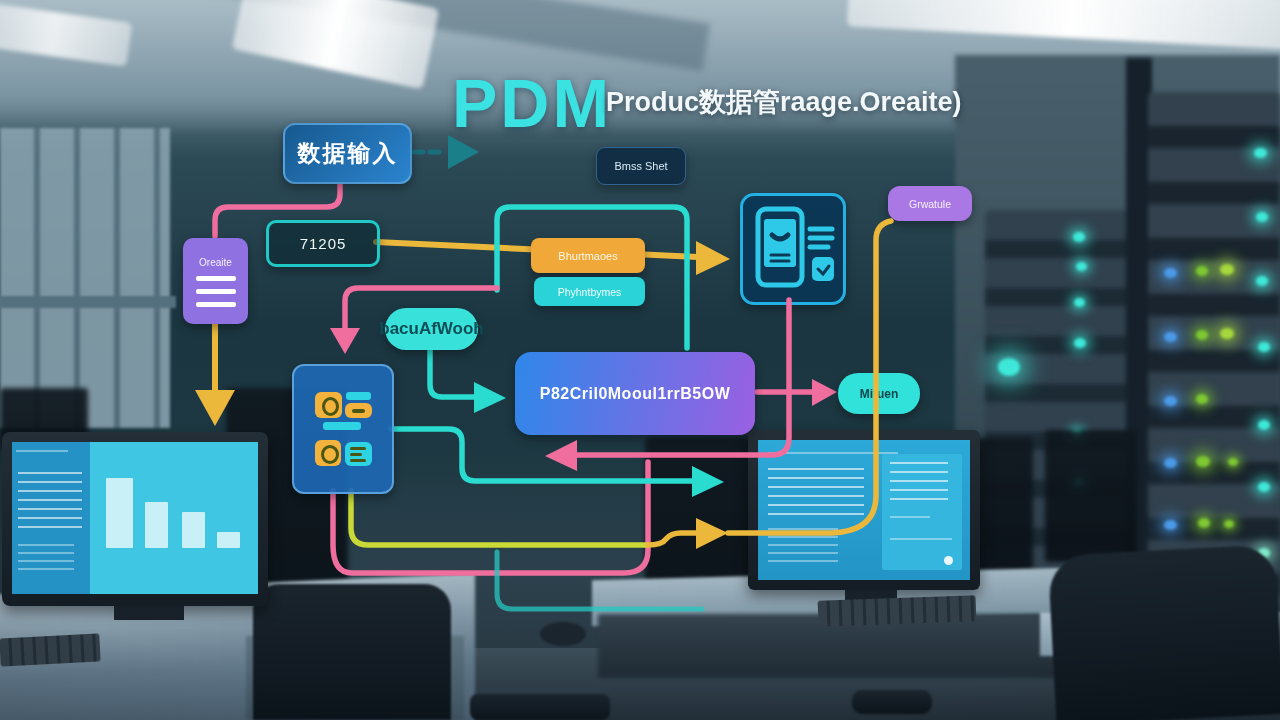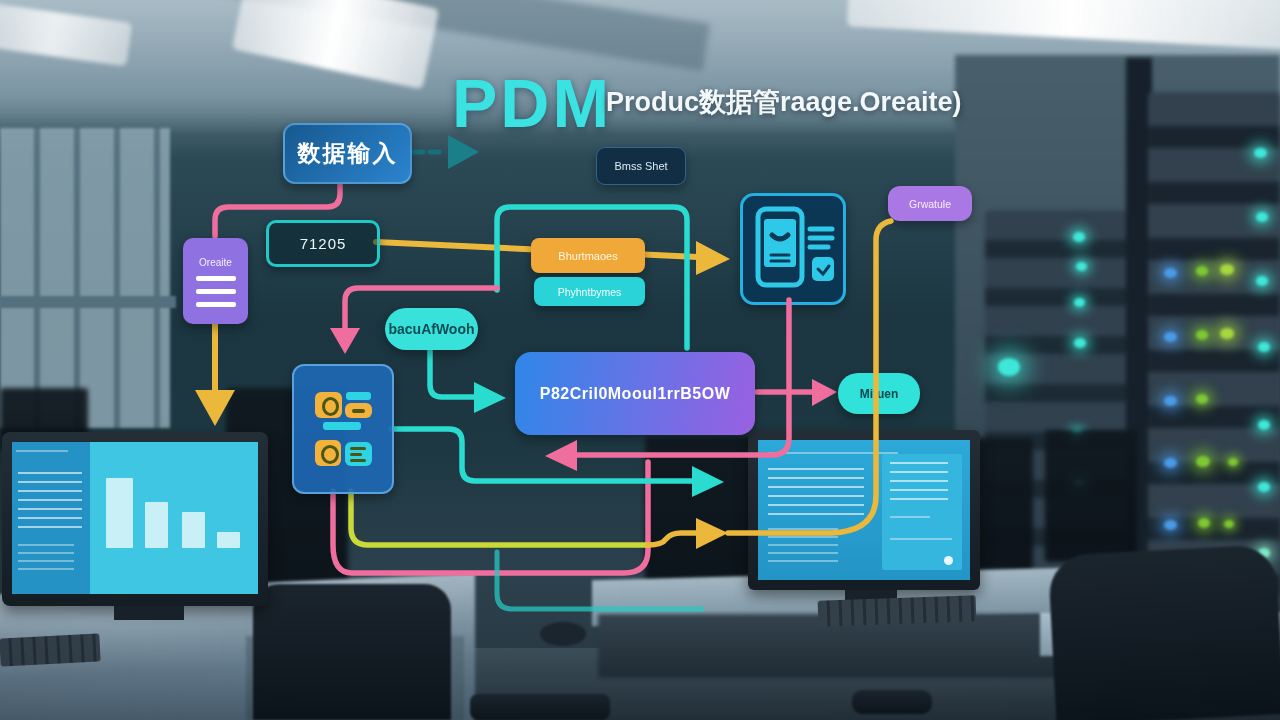--- a/index.html
+++ b/index.html
@@ -47,21 +47,21 @@
   .n-dark{background:rgba(14,42,66,.88);border:1.5px solid #2f6490;border-radius:9px;color:#d9eaf6;font-size:11px;}
   .n-itami{left:488px;top:141px;width:92px;height:38px;}
   .n-bmss{left:596px;top:147px;width:88px;height:36px;}
   .n-83019{left:266px;top:220px;width:108px;height:41px;border-radius:10px;background:rgba(9,38,48,.55);
      border:3px solid #1fc9c5;color:#eef7f4;font-size:15px;letter-spacing:1px;}
   .n-create{left:183px;top:238px;width:65px;height:84px;border-radius:10px;background:#8f71e1;
      color:#f4f0ff;font-size:10px;flex-direction:column;gap:4px;padding-top:2px;}
   .n-create i{display:block;width:40px;height:5px;background:#fff;border-radius:2px;margin-top:4px;}
   .n-orange{left:531px;top:238px;width:114px;height:35px;border-radius:8px;background:#f0a838;color:#fff7e6;font-size:11px;}
   .n-cyansm{left:534px;top:277px;width:111px;height:29px;border-radius:8px;background:#29d3d8;color:#f2fdfd;font-size:10.5px;}
-  .n-tealpill{left:385px;top:308px;width:93px;height:42px;border-radius:21px;background:#38e2da;color:#0d4e56;font-size:14px;font-weight:bold;}
+  .n-tealpill{left:385px;top:308px;width:93px;height:42px;border-radius:21px;background:#38e2da;color:#0d4e56;font-size:17px;font-weight:bold;}
   .n-phone{left:740px;top:193px;width:100px;height:106px;border-radius:14px;background:rgba(8,54,86,.88);border:3px solid #23b0e2;}
   .n-purple{left:888px;top:186px;width:84px;height:35px;border-radius:12px;background:#aa78e4;color:#f6eeff;font-size:10.5px;}
   .n-grad{left:515px;top:352px;width:240px;height:83px;border-radius:16px;
      background:linear-gradient(100deg,#2f87e9,#9a60e2);color:#fff;font-size:16px;font-weight:bold;letter-spacing:.5px;}
   .n-mituen{left:838px;top:373px;width:82px;height:41px;border-radius:20px;background:#30e2da;color:#0f474d;font-size:12px;font-weight:bold;}
   .n-app{left:292px;top:364px;width:98px;height:126px;border-radius:12px;background:rgba(29,104,180,.92);border:2.5px solid #5aa0dd;}
   .n-grwatule{left:520px;top:510px;width:120px;height:38px;border-radius:19px;background:#30e0da;color:#0d5058;font-size:11.5px;font-weight:bold;}
   .tile{position:absolute;border-radius:6px;}
   .tO{background:#f2b23c;}
   .tC{background:#2ed4e4;}

